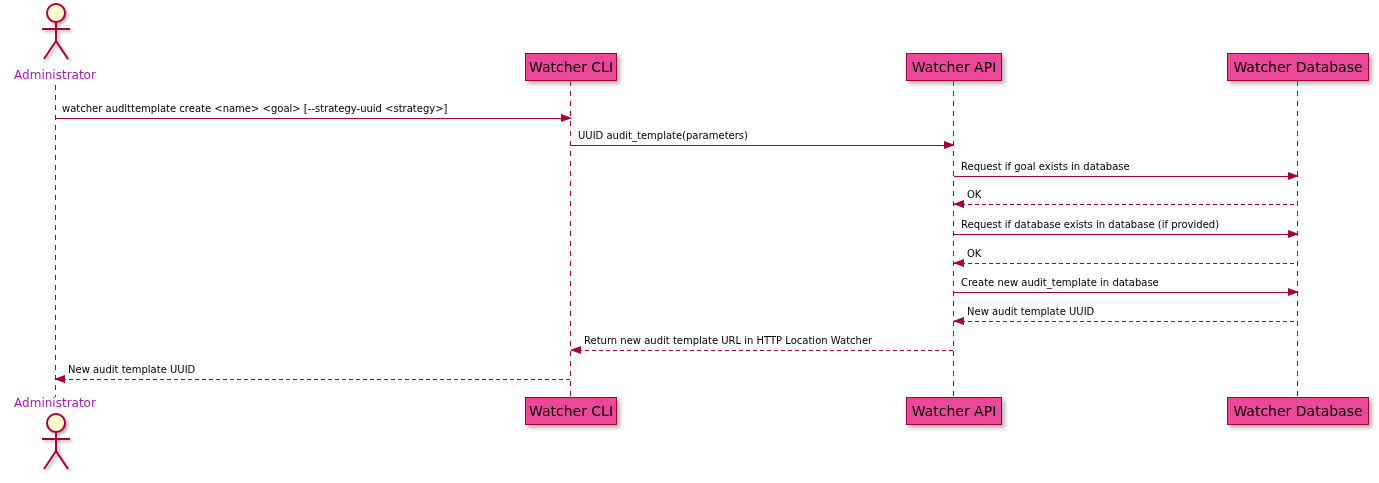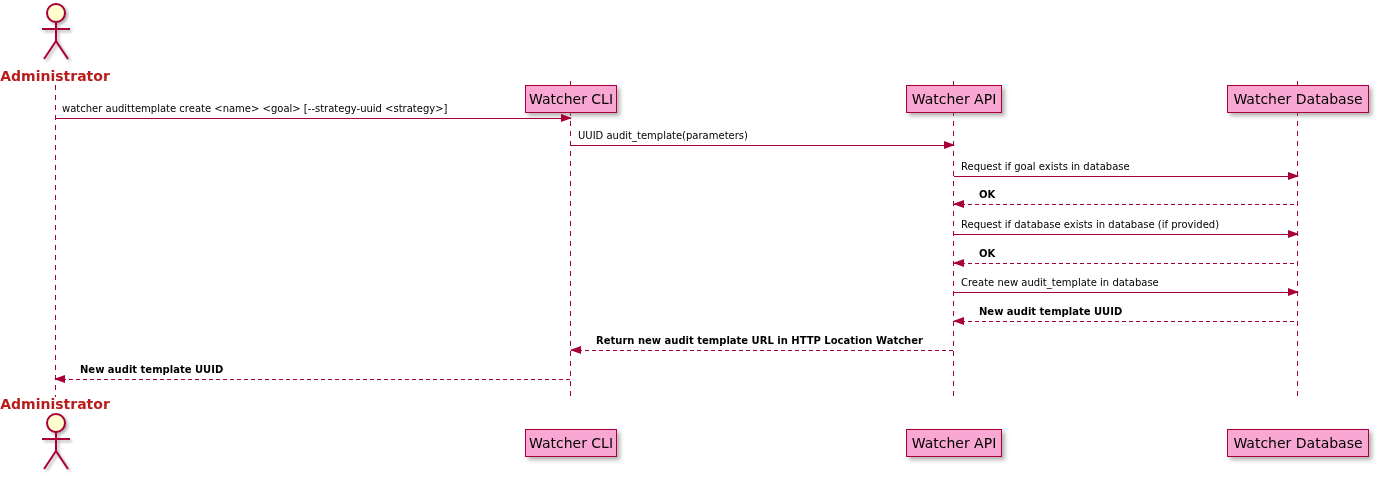--- a/index.html
+++ b/index.html
@@ -7,66 +7,64 @@
     position: relative;
     width: 1379px;
     height: 483px;
     background: #ffffff;
     font-family: "DejaVu Sans", "Liberation Sans", sans-serif;
     overflow: hidden;
   }
   .pbox {
     position: absolute;
     height: 28px;
-    background: #f9a8d4;
+    background: #ec4899;
     border: 1.7px solid #A80036;
     box-sizing: border-box;
     box-shadow: 3px 3px 4px rgba(120,120,120,0.55);
     display: flex;
     align-items: center;
     justify-content: center;
     font-size: 14px;
     color: #000000;
     white-space: nowrap;
-    margin-top: 32px;
   }
   .lifeline {
     position: absolute;
     width: 1px;
     background: repeating-linear-gradient(to bottom, #A80036 0 5px, transparent 5px 10px);
   }
   .msg { position: absolute; height: 0; }
   .msg .line { position: absolute; left: 0; right: 0; top: 0; height: 1px; }
   .msg.solid .line { background: #A80036; }
   .msg.dashed .line { background: repeating-linear-gradient(to right, #A80036 0 4px, transparent 4px 7px); }
   .msg .label {
     position: absolute;
     bottom: 4px;
     white-space: nowrap;
     font-size: 10px;
     color: #000000;
   }
   .msg.ltr .label { left: 7px; }
-  .msg.rtl .label { left: 25px; font-weight: bold; }
+  .msg.rtl .label { left: 13px; }
   .arrow {
     position: absolute;
     top: -4px;
     width: 0; height: 0;
     border-top: 4px solid transparent;
     border-bottom: 4px solid transparent;
   }
   .arrow.right { right: -1px; border-left: 11px solid #A80036; }
   .arrow.left  { left: -1px;  border-right: 11px solid #A80036; }
   .actor-label {
     position: absolute;
-    font-size: 14px;
-    color: #b91c1c;
+    font-size: 12px;
+    color: #a21caf;
     transform: translateX(-50%);
     white-space: nowrap;
-    font-weight: bold;
   }
   .actor-svg {
     position: absolute;
     filter: drop-shadow(2.5px 2.5px 1.5px rgba(150,150,150,0.75));
   }
 </style>
 </head>
 <body>
 
 <div class="canvas">

